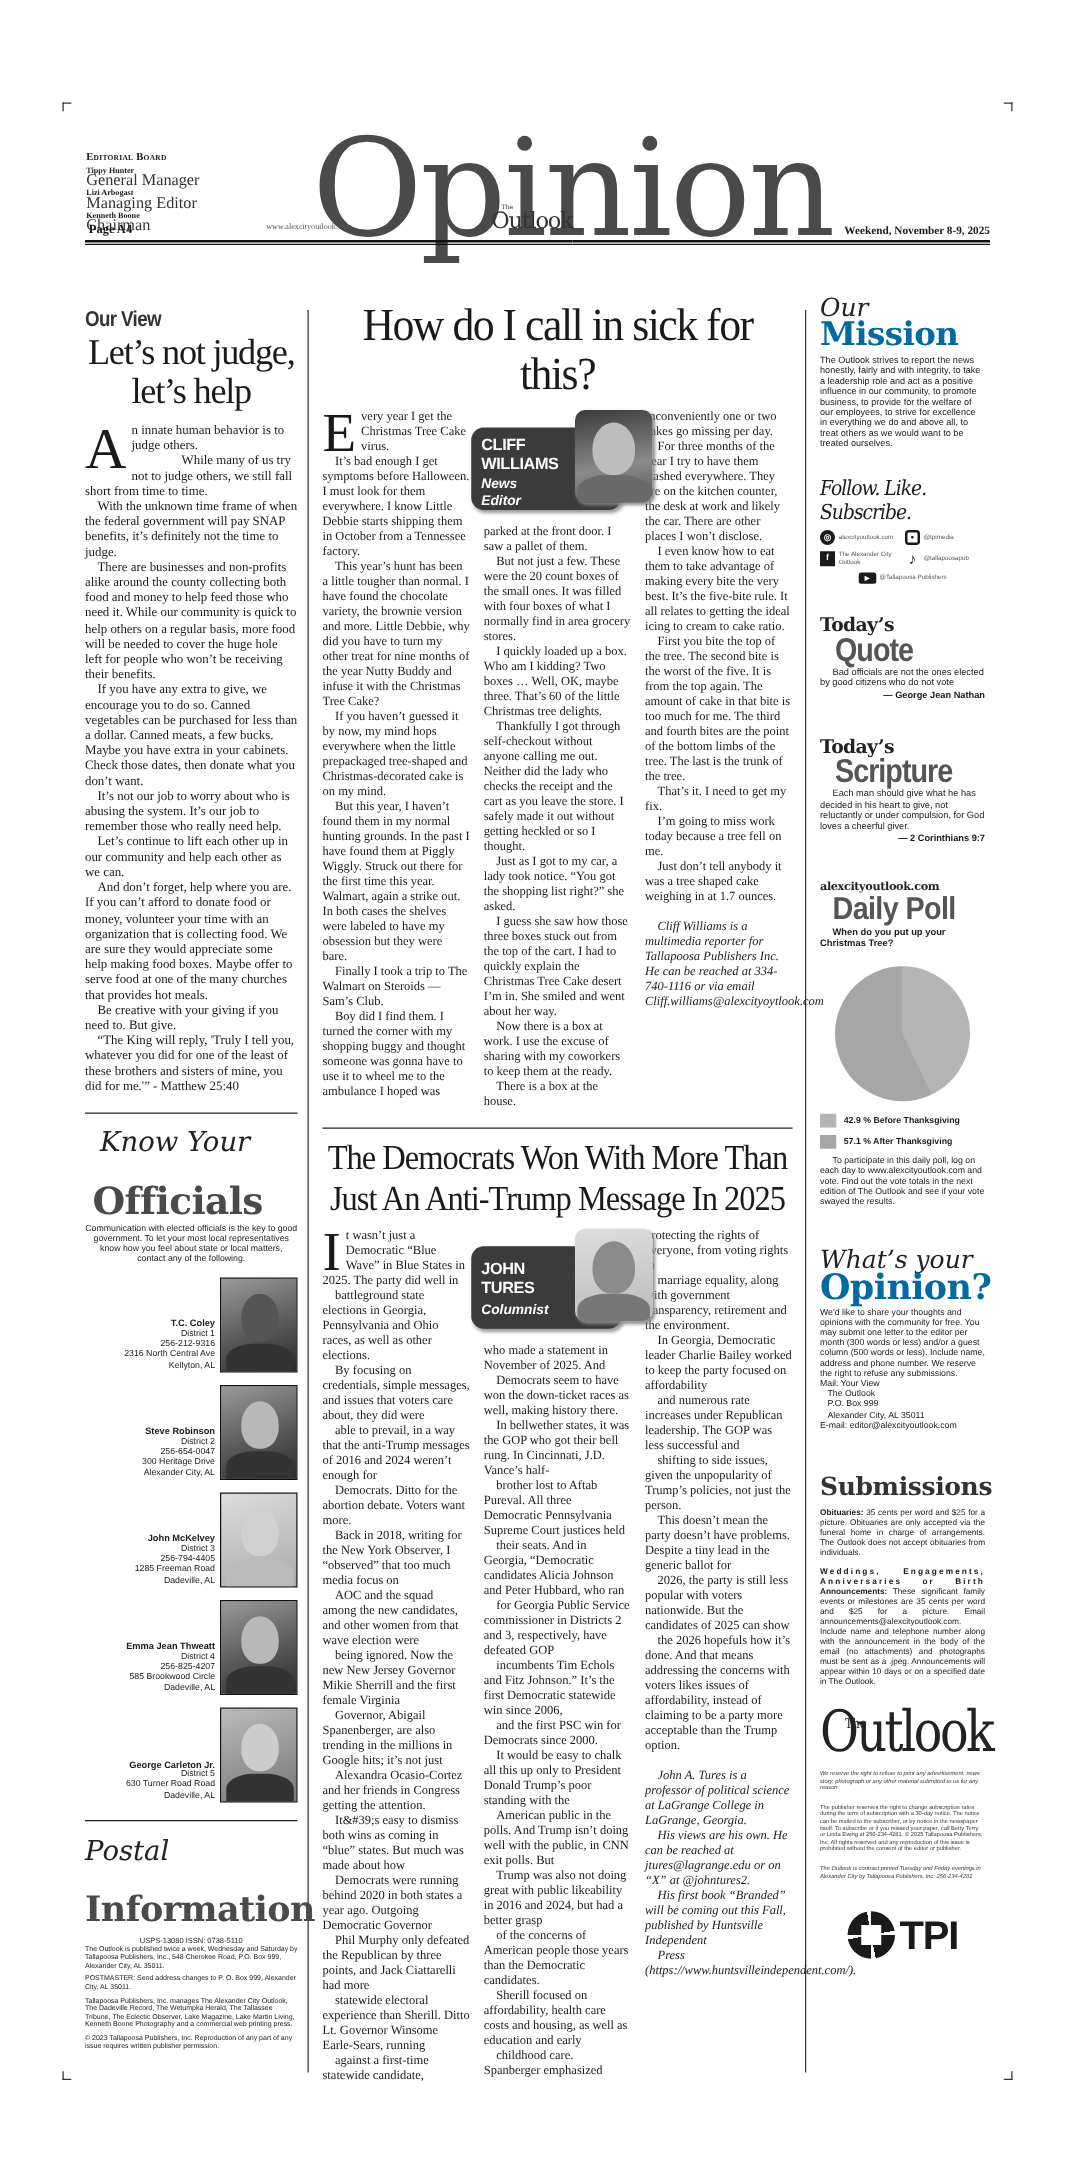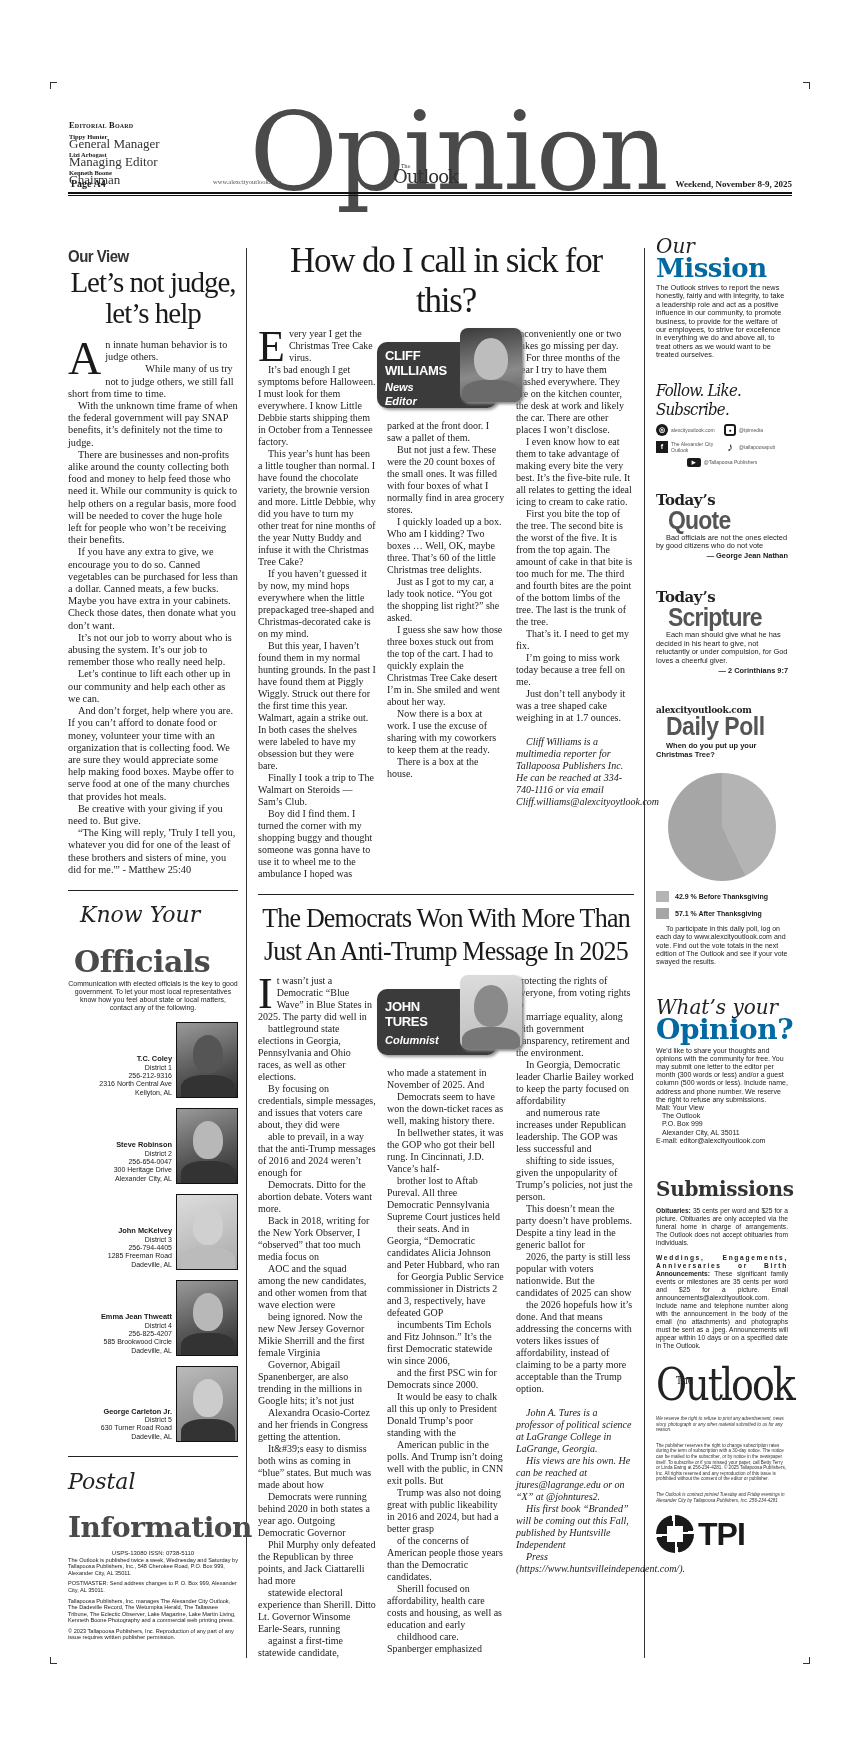--- a/index.html
+++ b/index.html
@@ -130,21 +130,21 @@
   .subs-text { margin-top: 6px; font-family: "Liberation Sans", sans-serif; font-size: 6.6px; line-height: 8px; text-align: justify; }
   .subs-text p { margin-bottom: 7px; }
   .subs-text b { font-weight: bold; }
   .subs-text .spaced { letter-spacing: 1.7px; }
 
   .outlook-logo { margin-top: 12px; position: relative; font-family: "DejaVu Serif", serif; font-size: 38px; color: #222; letter-spacing: -2px; line-height: 38px; transform: scaleY(1.2); transform-origin: top; }
   .outlook-logo .the { position: absolute; left: 20px; top: -4px; font-size: 9px; letter-spacing: 0; }
   .fine { font-family: "Liberation Sans", sans-serif; font-size: 4.6px; line-height: 5.6px; color: #333; margin-top: 10px; }
   .fine.it { font-style: italic; }
 
-  .tpi { margin-top: 12px; display: flex; align-items: center; gap: 4px; }
+  .tpi { margin-top: 26px; display: flex; align-items: center; justify-content: center; gap: 4px; }
   .tpi-mark { width: 38px; height: 38px; border-radius: 50%; background: conic-gradient(#1a1a1a 0 22%, #fff 22% 25%, #1a1a1a 25% 47%, #fff 47% 50%, #1a1a1a 50% 72%, #fff 72% 75%, #1a1a1a 75% 97%, #fff 97% 100%); position: relative; }
   .tpi-mark::after { content: ""; position: absolute; left: 11px; top: 11px; width: 16px; height: 16px; background: #fff; }
   .tpi-text { font-family: "Liberation Sans", sans-serif; font-weight: bold; font-size: 32px; color: #1a1a1a; letter-spacing: -1px; }
 </style>
 </head>
 <body>
 
 <div class="crop tl"></div>
 <div class="crop tr"></div>
 <div class="crop bl"></div>
@@ -306,20 +306,21 @@
         <p>This year’s hunt has been a little tougher than normal. I have found the chocolate variety, the brownie version and more. Little Debbie, why did you have to turn my other treat for nine months of the year Nutty Buddy and infuse it with the Christmas Tree Cake?</p>
         <p>If you haven’t guessed it by now, my mind hops everywhere when the little prepackaged tree-shaped and Christmas-decorated cake is on my mind.</p>
         <p>But this year, I haven’t found them in my normal hunting grounds. In the past I have found them at Piggly Wiggly. Struck out there for the first time this year. Walmart, again a strike out. In both cases the shelves were labeled to have my obsession but they were bare.</p>
         <p>Finally I took a trip to The Walmart on Steroids — Sam’s Club.</p>
         <p>Boy did I find them. I turned the corner with my shopping buggy and thought someone was gonna have to use it to wheel me to the ambulance I hoped was</p>
       </div>
       <div class="col body-sm" style="padding-top:92px;">
         <p class="first">parked at the front door. I saw a pallet of them.</p>
         <p>But not just a few. These were the 20 count boxes of the small ones. It was filled with four boxes of what I normally find in area grocery stores.</p>
         <p>I quickly loaded up a box. Who am I kidding? Two boxes … Well, OK, maybe three. That’s 60 of the little Christmas tree delights.</p>
+        <p>Thankfully I got through self-checkout without anyone calling me out. Neither did the lady who checks the receipt and the cart as you leave the store. I safely made it out without getting heckled or so I thought.</p>
         <p>Just as I got to my car, a lady took notice. “You got the shopping list right?” she asked.</p>
         <p>I guess she saw how those three boxes stuck out from the top of the cart. I had to quickly explain the Christmas Tree Cake desert I’m in. She smiled and went about her way.</p>
         <p>Now there is a box at work. I use the excuse of sharing with my coworkers to keep them at the ready.</p>
         <p>There is a box at the house.</p>
       </div>
       <div class="col body-sm">
         <p class="first">Inconveniently one or two cakes go missing per day.</p>
         <p>For three months of the year I try to have them stashed everywhere. They are on the kitchen counter, the desk at work and likely the car. There are other places I won’t disclose.</p>
         <p>I even know how to eat them to take advantage of making every bite the very best. It’s the five-bite rule. It all relates to getting the ideal icing to cream to cake ratio.</p>
         <p>First you bite the top of the tree. The second bite is the worst of the five. It is from the top again. The amount of cake in that bite is too much for me. The third and fourth bites are the point of the bottom limbs of the tree. The last is the trunk of the tree.</p>

